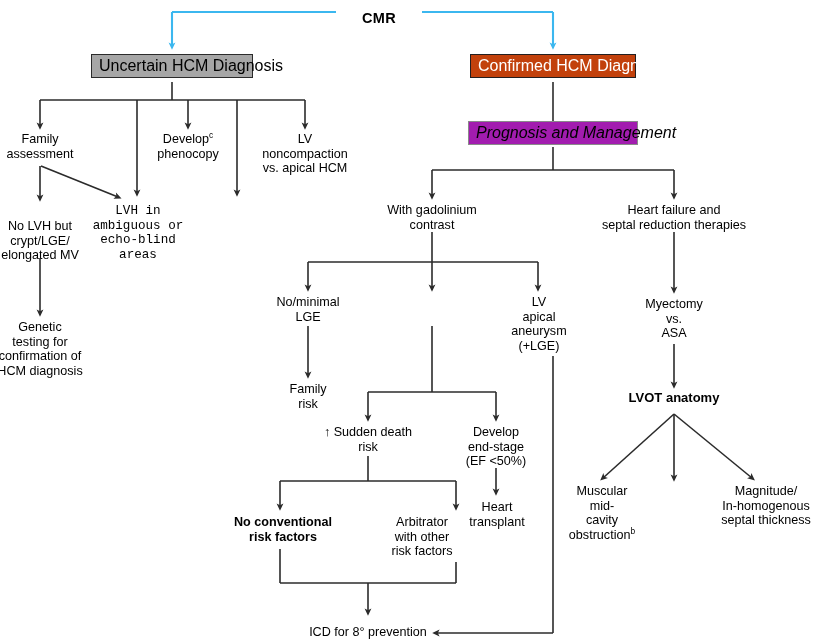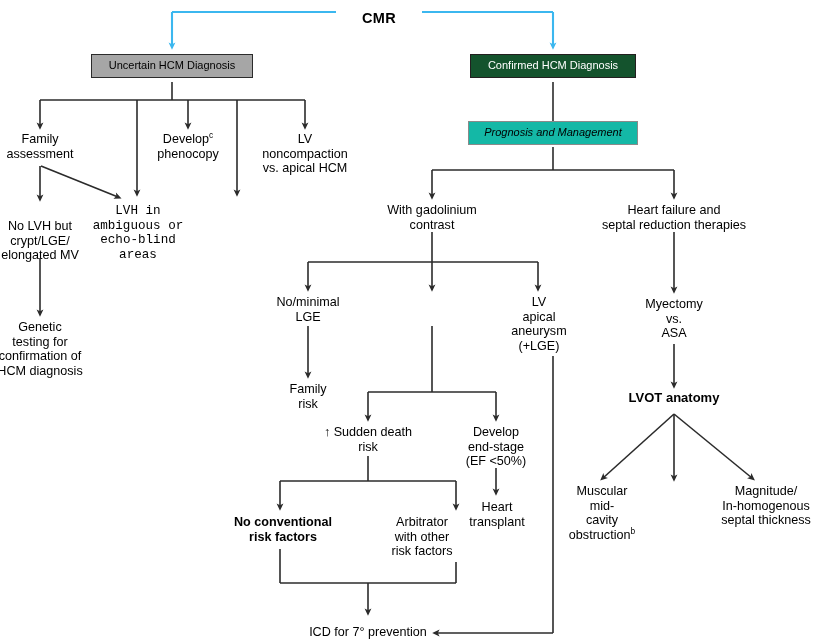--- a/index.html
+++ b/index.html
@@ -28,37 +28,37 @@
   .node {
     position: absolute;
     text-align: center;
     font-size: 12.6px;
     line-height: 14.6px;
     color: #000000;
     white-space: pre-line;
   }
   .boxed {
     border: 1.4px solid #2b2b2b;
-    font-size: 11px;
+    font-size: 16px;
     line-height: 17px;
     padding: 2px 7px 3px 7px;
     box-sizing: border-box;
     white-space: nowrap;
   }
   .box-gray {
     background: #a6a6a6;
     color: #000000;
   }
   .box-black {
-    background: #14532d;
+    background: #c2410c;
     color: #ffffff;
     border-color: #231f20;
   }
   .box-white {
-    background: #14b8a6;
+    background: #a21caf;
     color: #000000;
     border: 1.2px solid #8a8a8a;
     font-style: italic;
   }
   .title-label {
     font-weight: bold;
     font-size: 14.5px;
     letter-spacing: 0.4px;
     background: #ffffff;
     padding: 0 6px;
@@ -229,15 +229,15 @@
   <div class="node" style="left:553px; top:484px; width:98px;"><span>Muscular
 mid-
 cavity
 obstruction</span><sup>b</sup></div>
 
 
   <div class="node" style="left:713px; top:484px; width:106px;">Magnitude/
 In-homogenous
 septal thickness</div>
 
-  <div class="node" style="left:282px; top:625px; width:172px;">ICD for 7° prevention</div>
+  <div class="node" style="left:282px; top:625px; width:172px;">ICD for 8° prevention</div>
 
 </div>
 
 </body></html>

